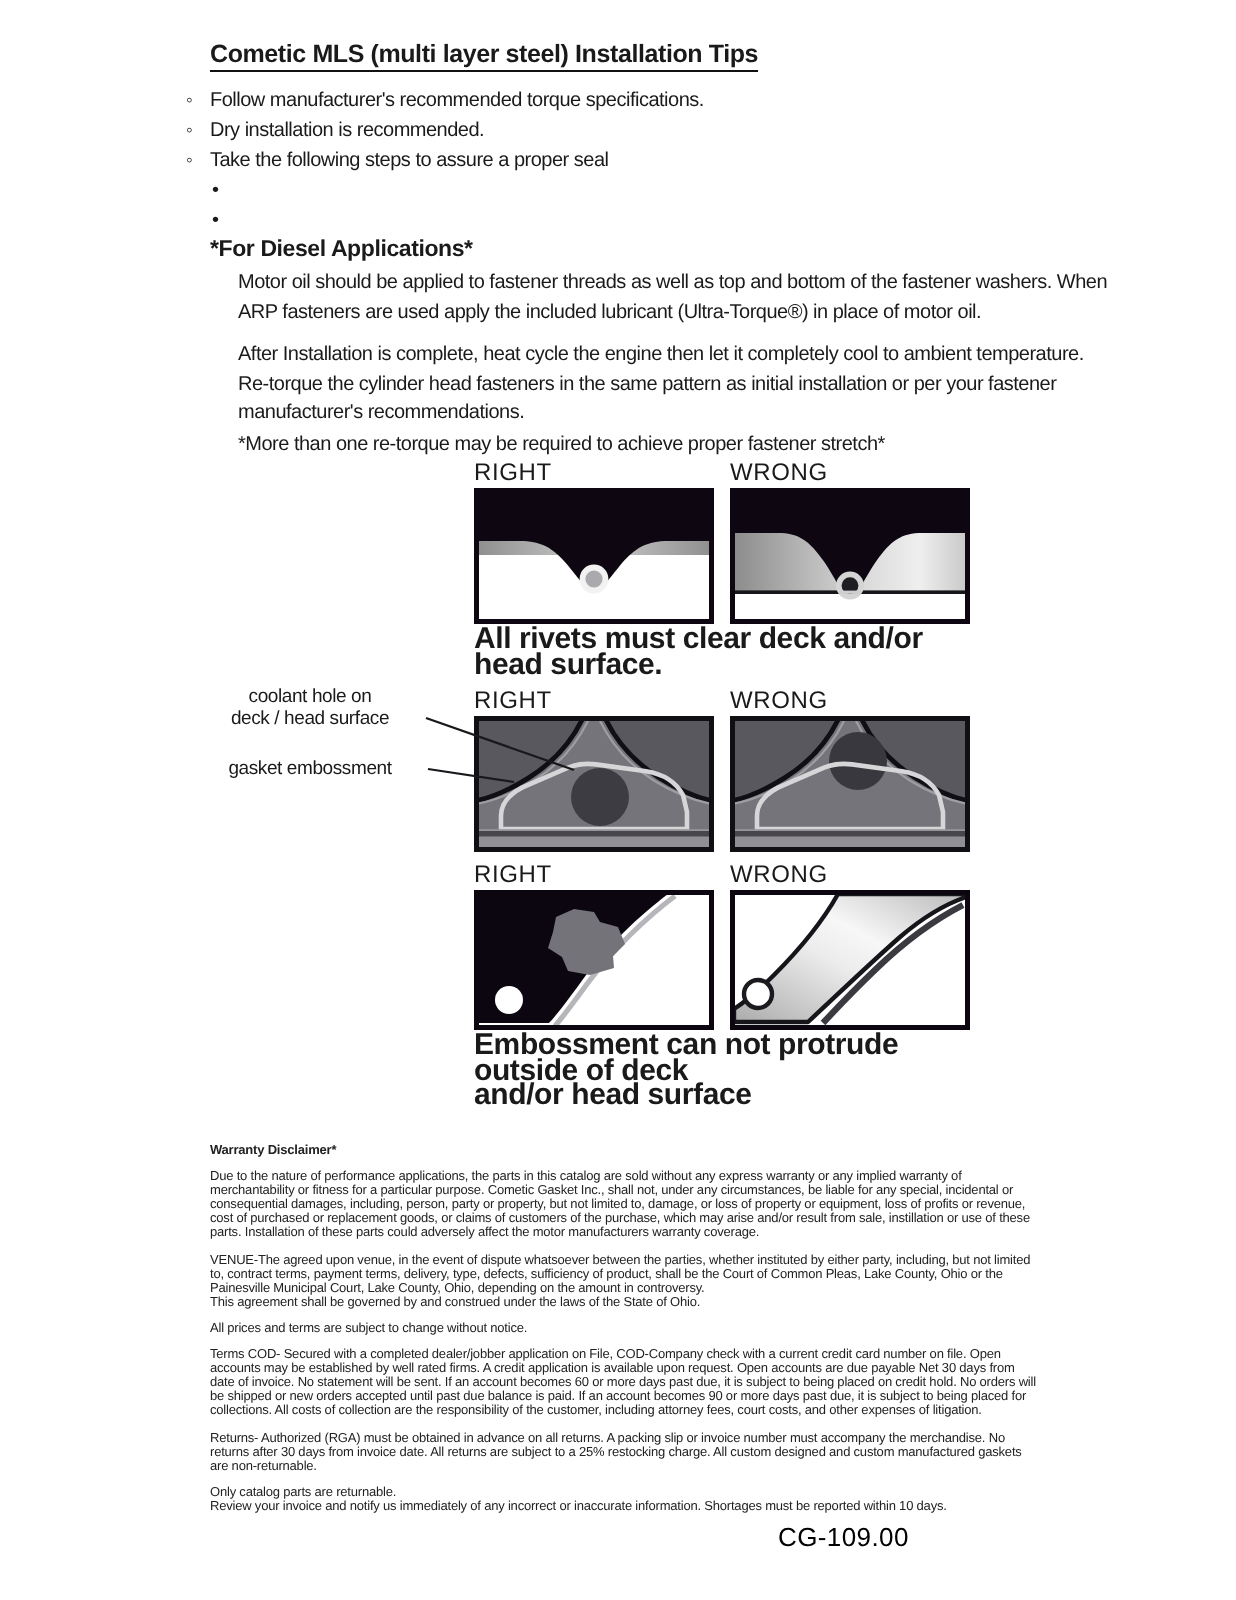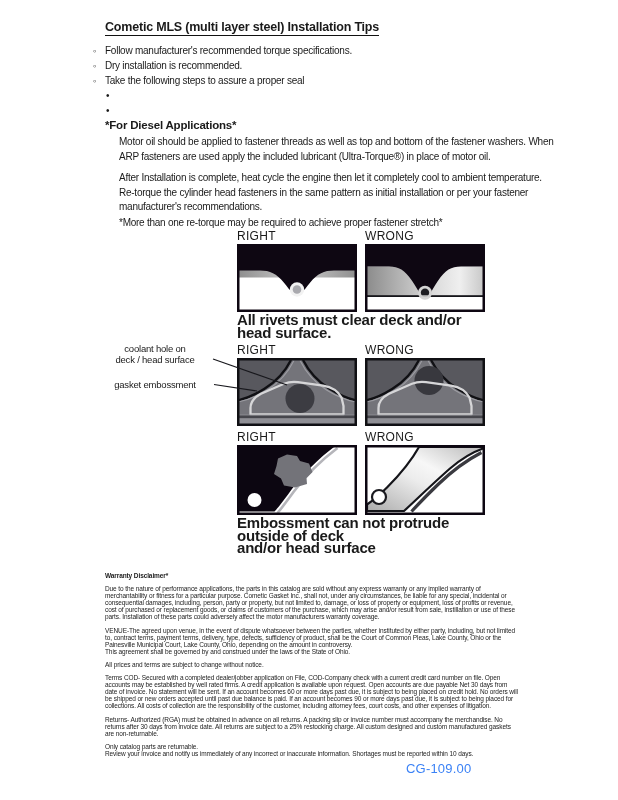--- a/index.html
+++ b/index.html
@@ -28,21 +28,21 @@
   .dg-labels span{flex:0 0 120px;font-weight:normal;font-size:12px;line-height:14px;letter-spacing:0.3px;}
   .dg-boxes{display:flex;gap:8px;}
   .dg-boxes svg{display:block;}
   .dg-caption{font-size:15px;font-weight:bold;letter-spacing:-0.2px;line-height:12.5px;margin-top:2px;white-space:pre-line;}
   #coolant-label{left:98px;top:343px;width:114px;text-align:center;font-size:9.5px;line-height:11px;letter-spacing:-0.2px;}
   #embossment-label{left:98px;top:379px;width:114px;text-align:center;font-size:9.5px;letter-spacing:-0.2px;}
   #leader-overlay{left:212px;top:352px;z-index:5;pointer-events:none;}
   #legal{left:105px;top:572px;width:415px;font-size:6.5px;line-height:7.1px;letter-spacing:-0.1px;color:#222;}
   #legal .lp{margin:0 0 6px 0;white-space:pre-line;}
   #legal-heading{font-weight:bold;margin-bottom:6px;}
-  #page-number{left:406px;top:761px;font-size:13px;letter-spacing:0.2px;color:#3b82f6;}
+  #page-number{left:389px;top:761px;font-size:13px;letter-spacing:0.2px;color:#000000;}
 </style>
 </head>
 <body>
 
 <div class="abs" id="title">Cometic MLS (multi layer steel) Installation Tips</div>
 
 <div class="abs" id="tips">
   <div class="bullet">
     <span class="mark">◦</span>
     <span>Follow manufacturer's recommended torque specifications.</span>

